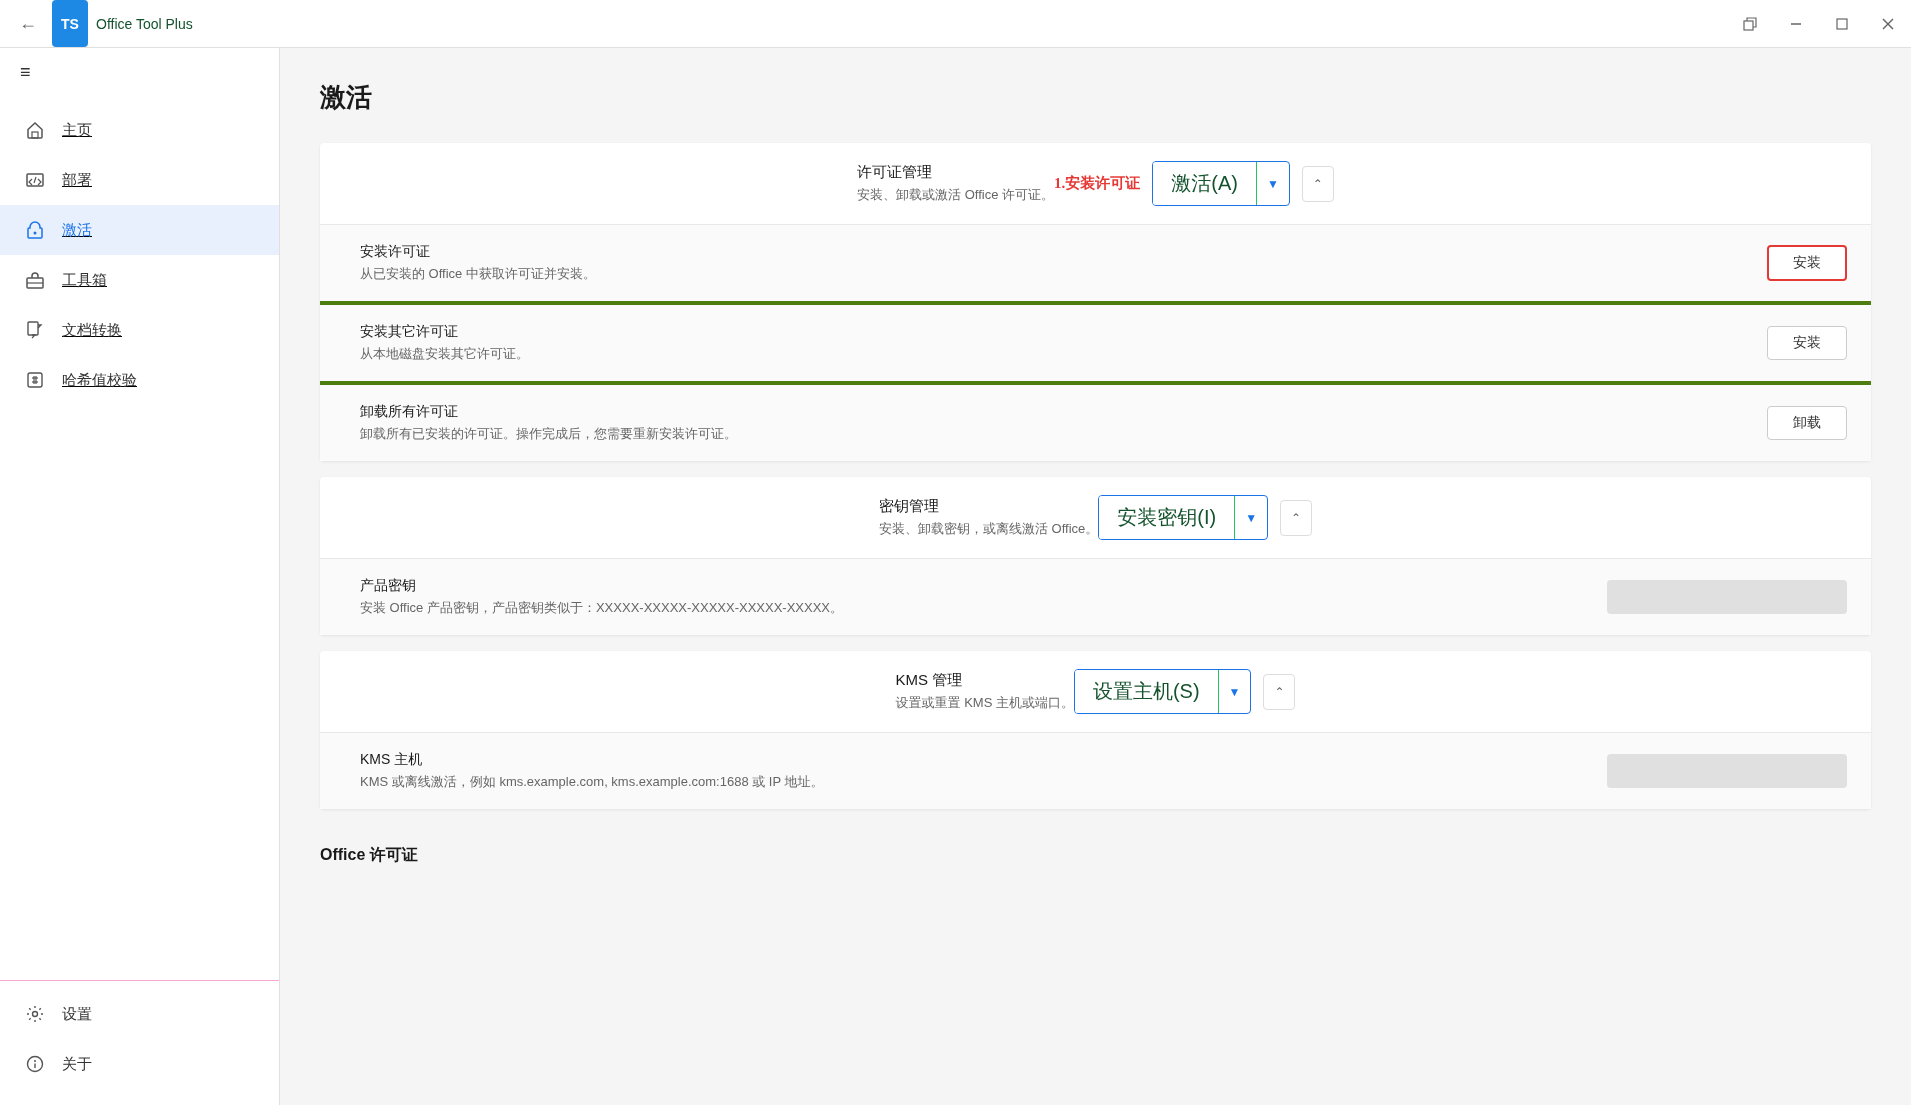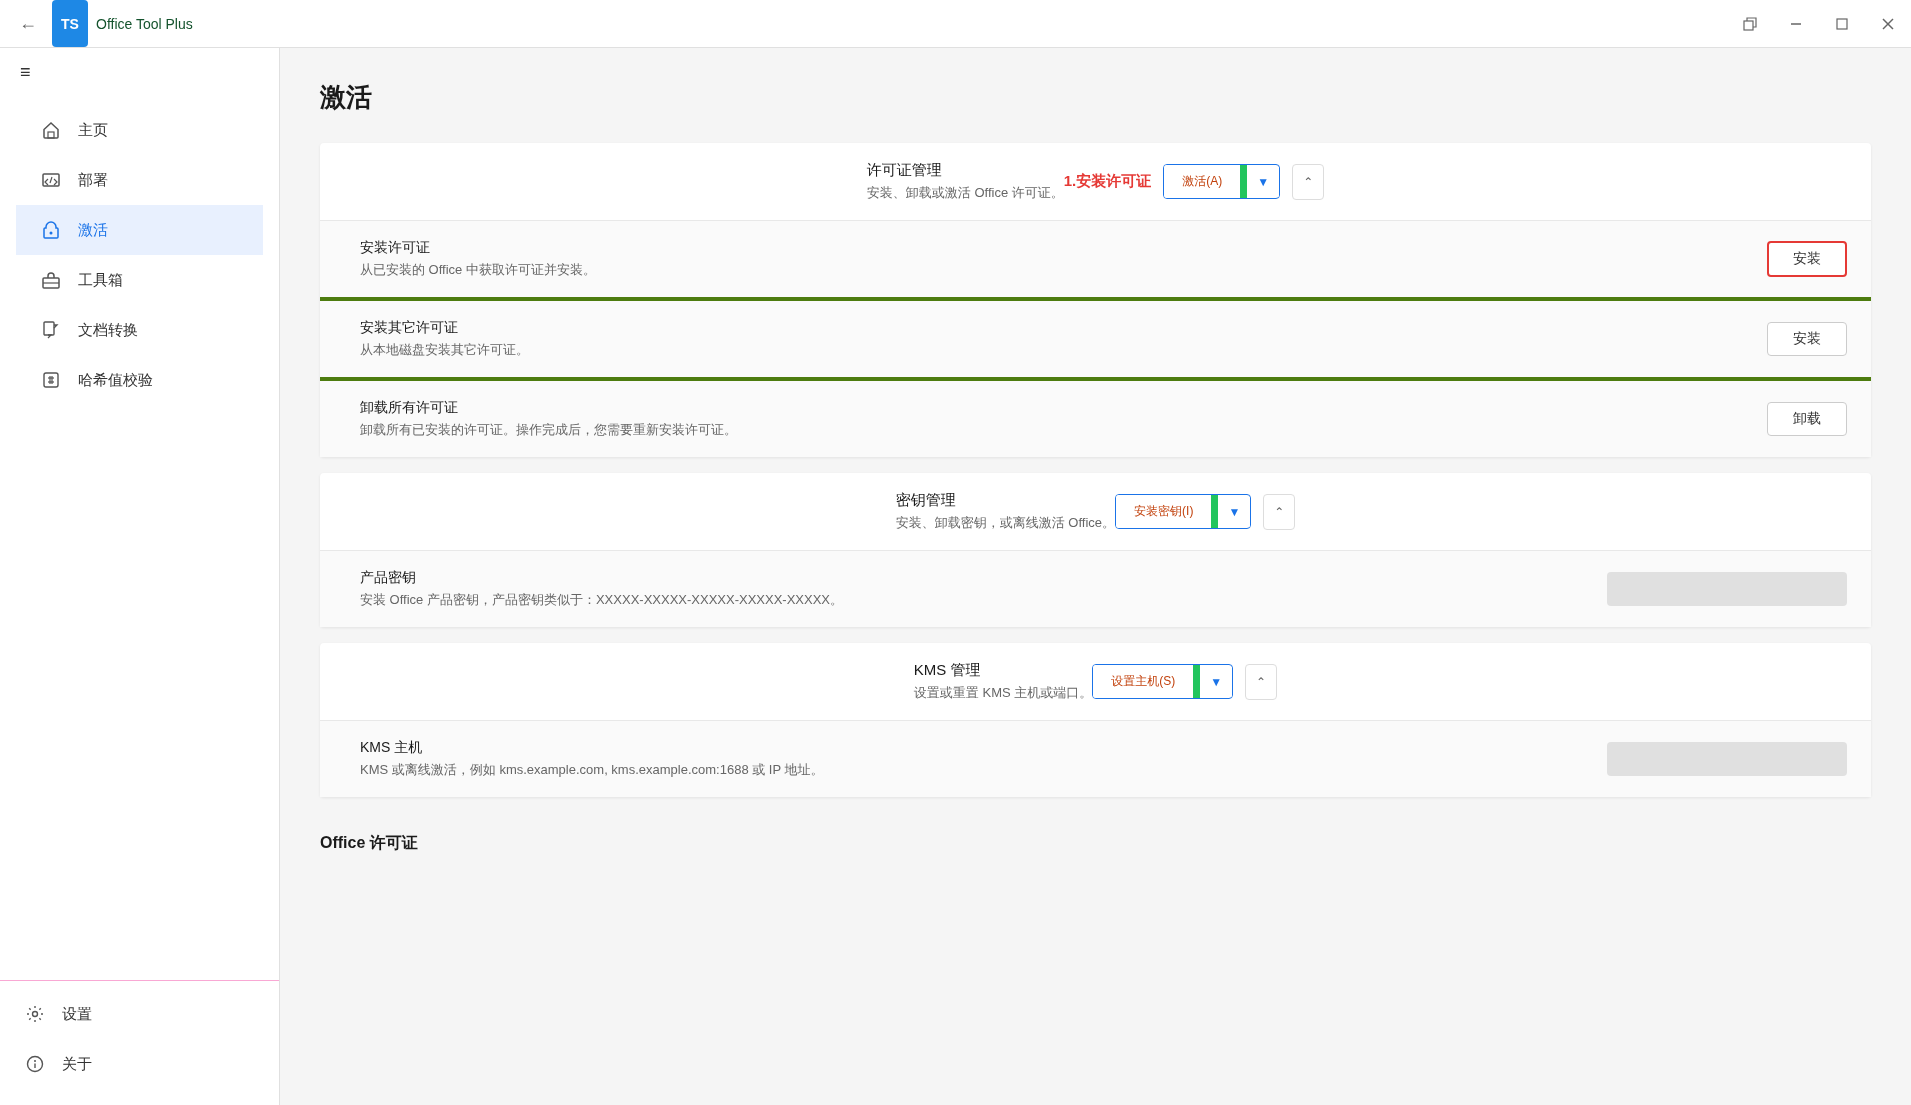--- a/index.html
+++ b/index.html
@@ -59,21 +59,22 @@
       flex-shrink: 0;
     }
     .sidebar-menu-btn {
       padding: 14px 20px;
       cursor: pointer;
       font-size: 18px;
       color: #333;
     }
     .sidebar-nav {
       flex: 1;
-      padding: 8px 16px;
+      padding: 8px 0;
+      text-decoration: underline;
     }
     .nav-item {
       display: flex;
       align-items: center;
       padding: 14px 24px;
       cursor: pointer;
       color: #333;
       font-size: 15px;
       gap: 16px;
       border-radius: 0;
@@ -137,25 +138,25 @@
     .btn-primary-split {
       display: flex;
       align-items: center;
       border: 1px solid #1a73e8;
       border-radius: 4px;
       overflow: hidden;
     }
     .btn-primary-main {
       padding: 8px 18px;
       background: white;
-      color: #c2410c;
+      color: #14532d;
       border: none;
       cursor: pointer;
-      font-size: 12px;
-      border-right: 7px solid #22c55e;
+      font-size: 20px;
+      border-right: 1px solid #22c55e;
     }
     .btn-split-arrow {
       padding: 8px 10px;
       background: white;
       color: #1a73e8;
       border: none;
       cursor: pointer;
       font-size: 12px;
     }
     .btn-collapse {
@@ -206,20 +207,21 @@
       color: #333;
     }
 
     
     .install-hint {
       color: #e53935;
       font-size: 15px;
       font-weight: 600;
       margin-right: 8px;
       white-space: nowrap;
+      font-family: Liberation Serif, serif;
     }
 
     
     .input-field {
       width: 240px;
       height: 34px;
       background: #e0e0e0;
       border: none;
       border-radius: 4px;
       padding: 0 10px;

